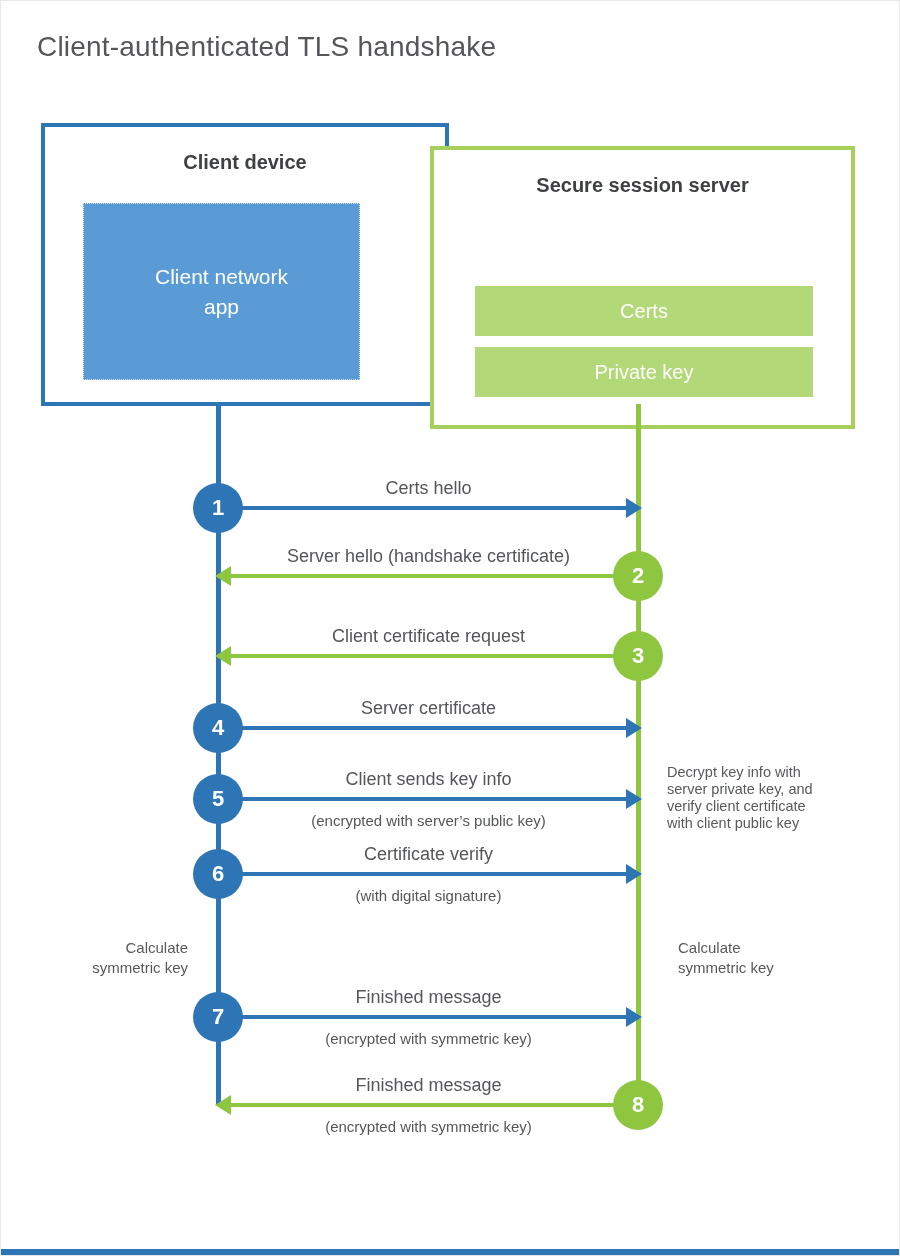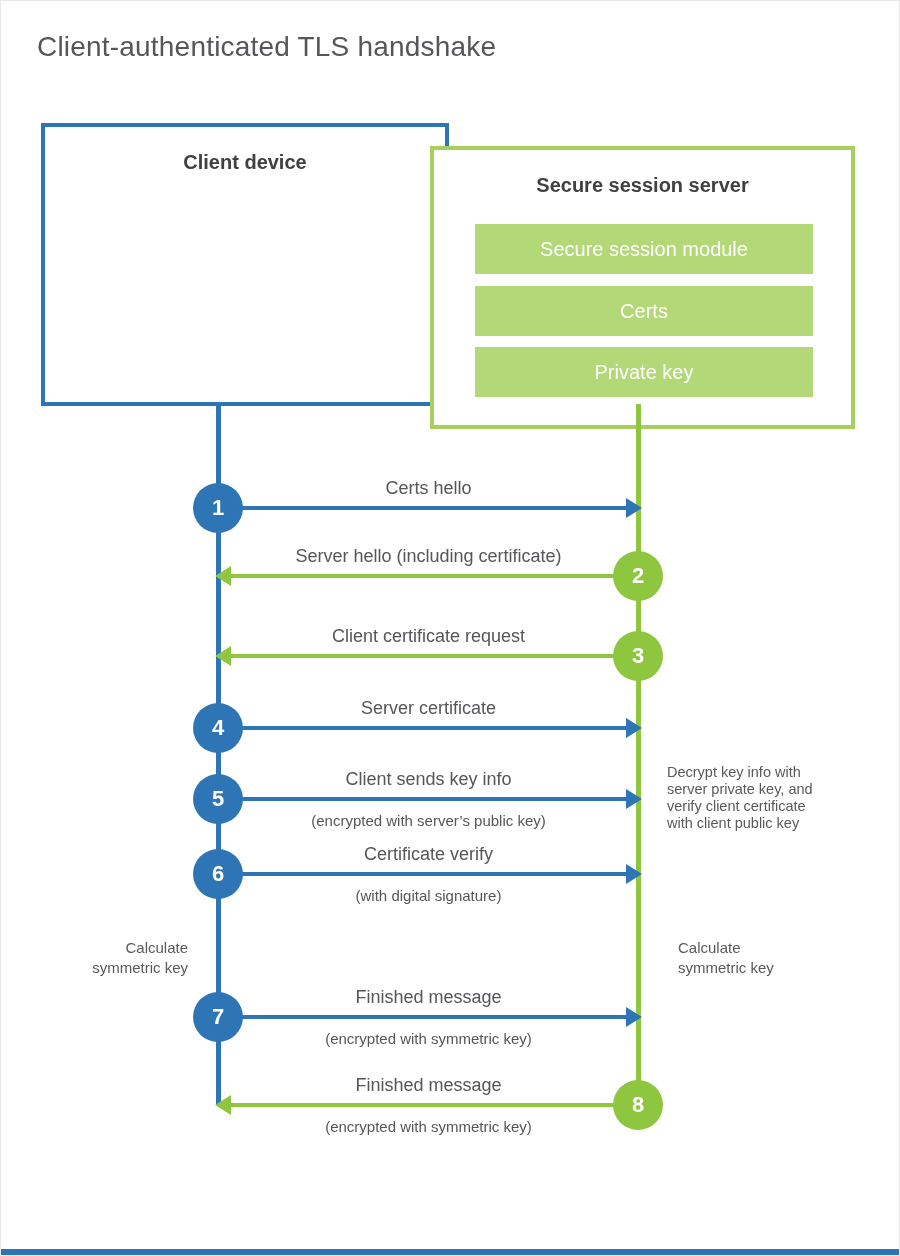--- a/index.html
+++ b/index.html
@@ -77,27 +77,28 @@
   
   .bottom-strip{position:absolute;left:0;right:0;bottom:0;height:6px;background:#2d74b5;}
 </style>
 </head>
 <body>
 
 <h1 class="page-title">Client-authenticated TLS handshake</h1>
 
 <div class="outer-box client-outer">
   <div class="box-title">Client device</div>
+  <div class="app-box">
+    <span>Client network
+app</span>
+  </div>
 </div>
 
 <div class="outer-box server-outer">
   <div class="box-title">Secure session server</div>
-  <div class="module-bar bar-0">
-    <span>Secure session module</span>
-  </div>
   <div class="module-bar bar-1">
     <span>Certs</span>
   </div>
   <div class="module-bar bar-2">
     <span>Private key</span>
   </div>
 </div>
 
 <div class="lifeline blue"></div>
 <div class="lifeline green"></div>
@@ -106,21 +107,21 @@
   <div class="line"></div>
   <div class="head"></div>
   <div class="circle">1</div>
   <div class="label">Certs hello</div>
 </div>
 
 <div class="step s2 green-step dir-left">
   <div class="line"></div>
   <div class="head"></div>
   <div class="circle">2</div>
-  <div class="label">Server hello (including certificate)</div>
+  <div class="label">Server hello (handshake certificate)</div>
 </div>
 
 <div class="step s3 green-step dir-left">
   <div class="line"></div>
   <div class="head"></div>
   <div class="circle">3</div>
   <div class="label">Client certificate request</div>
 </div>
 
 <div class="step s4 blue-step dir-right">

